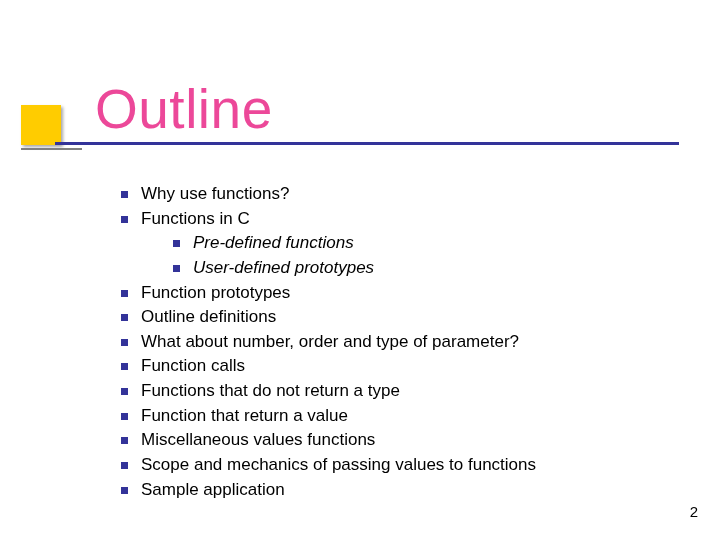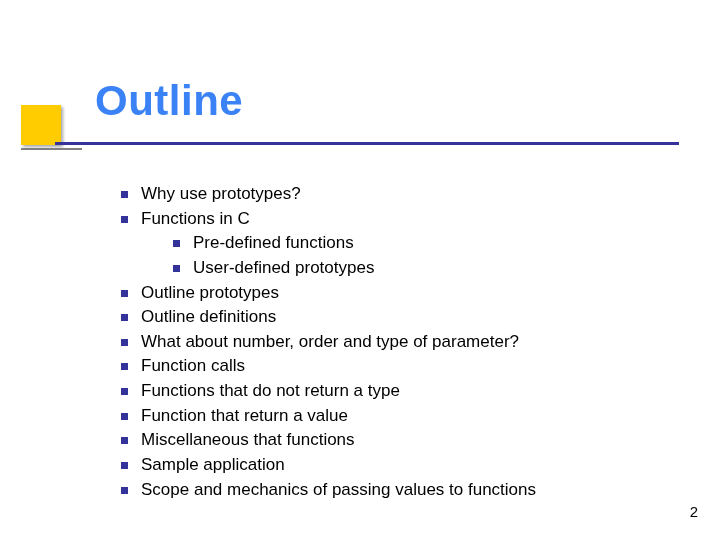--- a/index.html
+++ b/index.html
@@ -40,23 +40,23 @@
     left: 21px;
     top: 148px;
     width: 61px;
     height: 2px;
     background: #808080;
   }
   .title {
     position: absolute;
     left: 95px;
     top: 77px;
-    font-size: 42px;
-    font-weight: 700;
-    color: #3b82f6;
+    font-size: 55px;
+    font-weight: 400;
+    color: #ec4899;
     letter-spacing: 0.5px;
   }
   .body {
     position: absolute;
     left: 115px;
     top: 182px;
     width: 560px;
     font-size: 17px;
     line-height: 1.45;
   }
@@ -74,20 +74,21 @@
     position: absolute;
     left: 6px;
     top: 9px;
     width: 7px;
     height: 7px;
     background: #333399;
   }
   .body ul ul li {
     padding-left: 26px;
     margin-left: 26px;
+    font-style: italic;
   }
   .body ul ul li::before {
     left: 6px;
     top: 9px;
     width: 7px;
     height: 7px;
     background: #333399;
   }
   .pagenum {
     position: absolute;
@@ -103,34 +104,34 @@
 <div class="slide">
 
   <div class="accent-box"></div>
   <div class="rule-long"></div>
   <div class="rule-short"></div>
 
   <div class="title">Outline</div>
 
   <div class="body">
     <ul>
-      <li><span>Why use prototypes?</span></li>
+      <li><span>Why use functions?</span></li>
       <li><span>Functions in C</span>
         <ul>
           <li><span>Pre-defined functions</span></li>
           <li><span>User-defined prototypes</span></li>
         </ul>
       </li>
-      <li><span>Outline prototypes</span></li>
+      <li><span>Function prototypes</span></li>
       <li><span>Outline definitions</span></li>
       <li><span>What about number, order and type of parameter?</span></li>
       <li><span>Function calls</span></li>
       <li><span>Functions that do not return a type</span></li>
       <li><span>Function that return a value</span></li>
-      <li><span>Miscellaneous that functions</span></li>
+      <li><span>Miscellaneous values functions</span></li>
+      <li><span>Scope and mechanics of passing values to functions</span></li>
       <li><span>Sample application</span></li>
-      <li><span>Scope and mechanics of passing values to functions</span></li>
     </ul>
   </div>
 
   <div class="pagenum">2</div>
 
 </div>
 
 </body></html>

